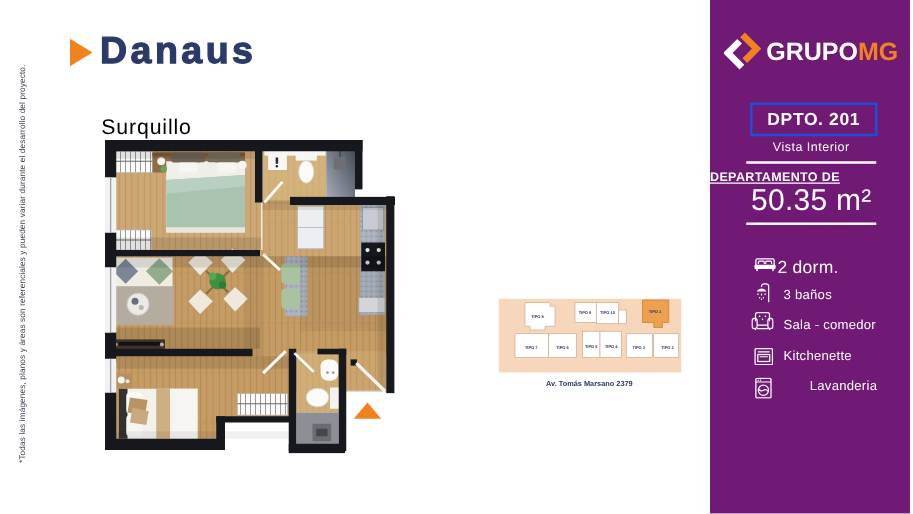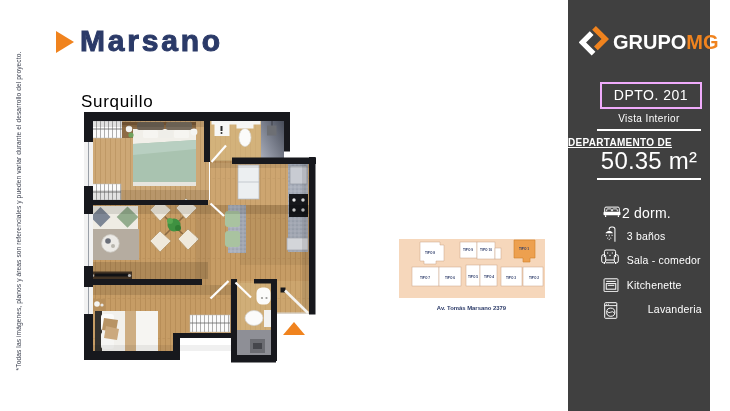--- a/index.html
+++ b/index.html
@@ -9,21 +9,21 @@
   .abs{position:absolute;}
 </style>
 </head>
 <body>
 <div class="page">
 
   <div class="abs" style="left:-164px;top:205px;width:370px;height:12px;transform:rotate(-90deg);font-size:6.6px;color:#3a3f4d;text-align:center;letter-spacing:0.1px;">*Todas las imágenes, planos y áreas son referenciales y pueden variar durante el desarrollo del proyecto.</div>
 
   <div class="abs" style="left:56px;top:31px;width:0;height:0;border-top:11px solid transparent;border-bottom:11px solid transparent;border-left:18px solid #f0831e;"></div>
 
-  <div class="abs" style="left:80px;top:24px;font-size:30px;font-weight:bold;color:#2b3a68;letter-spacing:2.8px;-webkit-text-stroke:1px #2b3a68;">Marsano</div>
+  <div class="abs" style="left:80px;top:24px;font-size:30px;font-weight:bold;color:#2b3a68;letter-spacing:2.8px;-webkit-text-stroke:1px #2b3a68;">Danaus</div>
 
   <div class="abs" style="left:81px;top:56px;font-size:17px;color:#000000;letter-spacing:0.7px;margin-top:36px;">Surquillo</div>
 
   <svg class="abs" style="left:0;top:0;" width="730" height="411" viewBox="0 0 730 411">
     <defs>
       <linearGradient id="shower" x1="0" y1="1" x2="1" y2="0">
         <stop offset="0" stop-color="#a7acba"></stop>
           <stop offset="1" stop-color="#3e4350"></stop>
       </linearGradient>
       <pattern id="plank" width="5" height="40" patternUnits="userSpaceOnUse">
@@ -303,32 +303,32 @@
       <text x="450" y="279">TIPO 6</text>
       <text x="473" y="278">TIPO 5</text>
       <text x="489" y="278">TIPO 4</text>
       <text x="511" y="279">TIPO 3</text>
       <text x="534" y="279">TIPO 2</text>
     </g>
   </svg>
 
   <div class="abs" style="left:390px;top:305px;width:163px;text-align:center;font-size:5.9px;font-weight:bold;color:#2b3a68;">Av. Tomás Marsano 2379</div>
 
-  <div class="abs" style="left:568px;top:0;width:142px;height:411px;background:#404040;">
+  <div class="abs" style="left:568px;top:0;width:160px;height:411px;background:#701a75;">
 
     <svg class="abs" style="left:11px;top:25px;" width="30" height="31" viewBox="0 0 64 66">
 
       <path d="M36,2 L64,30 L40,54 L32,46 L48,30 L28,10 Z" fill="#f0831e"></path>
 
       <path d="M28,62 L0,34 L24,10 L32,18 L16,34 L36,54 Z" fill="#ffffff" transform="translate(-1,3)"></path>
     </svg>
 
     <div class="abs" style="left:45px;top:31px;font-size:20px;font-weight:bold;letter-spacing:0px;color:#ffffff;">GRUPO<span style="color:#f0831e">MG</span></div>
 
-    <div class="abs" style="left:32px;top:82px;width:98px;height:23px;border:2px solid #f0abfc;color:#fff;font-size:14px;font-weight:normal;letter-spacing:0.5px;text-align:center;line-height:23px;">DPTO. 201</div>
+    <div class="abs" style="left:32px;top:82px;width:98px;height:23px;border:2px solid #1d4ed8;color:#fff;font-size:14px;font-weight:bold;letter-spacing:0.5px;text-align:center;line-height:23px;">DPTO. 201</div>
 
     <div class="abs" style="left:0;top:113px;width:162px;text-align:center;color:#fff;font-size:10px;font-weight:normal;letter-spacing:0.4px;">Vista Interior</div>
 
     <div class="abs" style="left:29px;top:129px;width:104px;height:2px;background:#fff;"></div>
 
     <div class="abs" style="left:0;top:137px;width:162px;text-align:left;color:#fff;font-size:10px;font-weight:bold;letter-spacing:0.3px;text-decoration:underline;">DEPARTAMENTO DE</div>
 
     <div class="abs" style="left:0;top:147px;width:162px;text-align:center;color:#fff;font-size:24px;font-weight:normal;letter-spacing:0.2px;">50.35 m²</div>
 
     <div class="abs" style="left:29px;top:178px;width:104px;height:2px;background:#fff;"></div>

